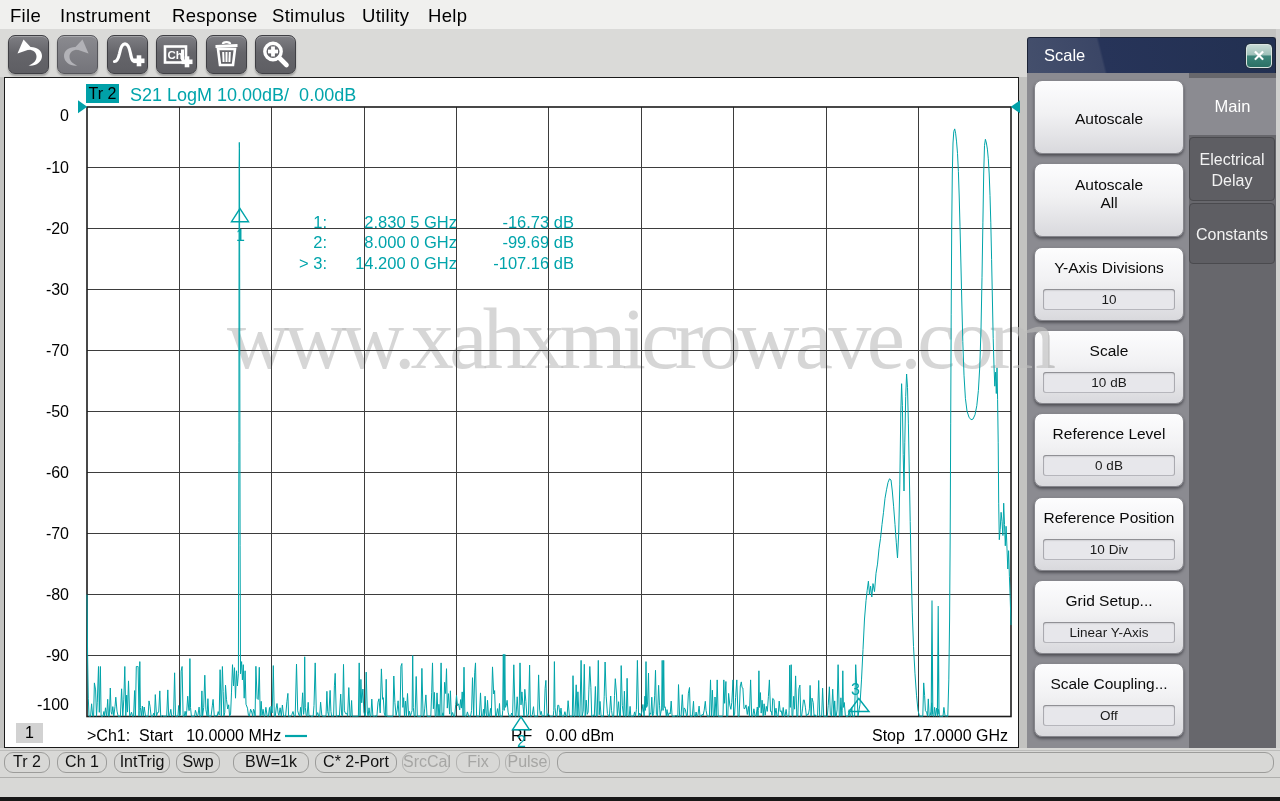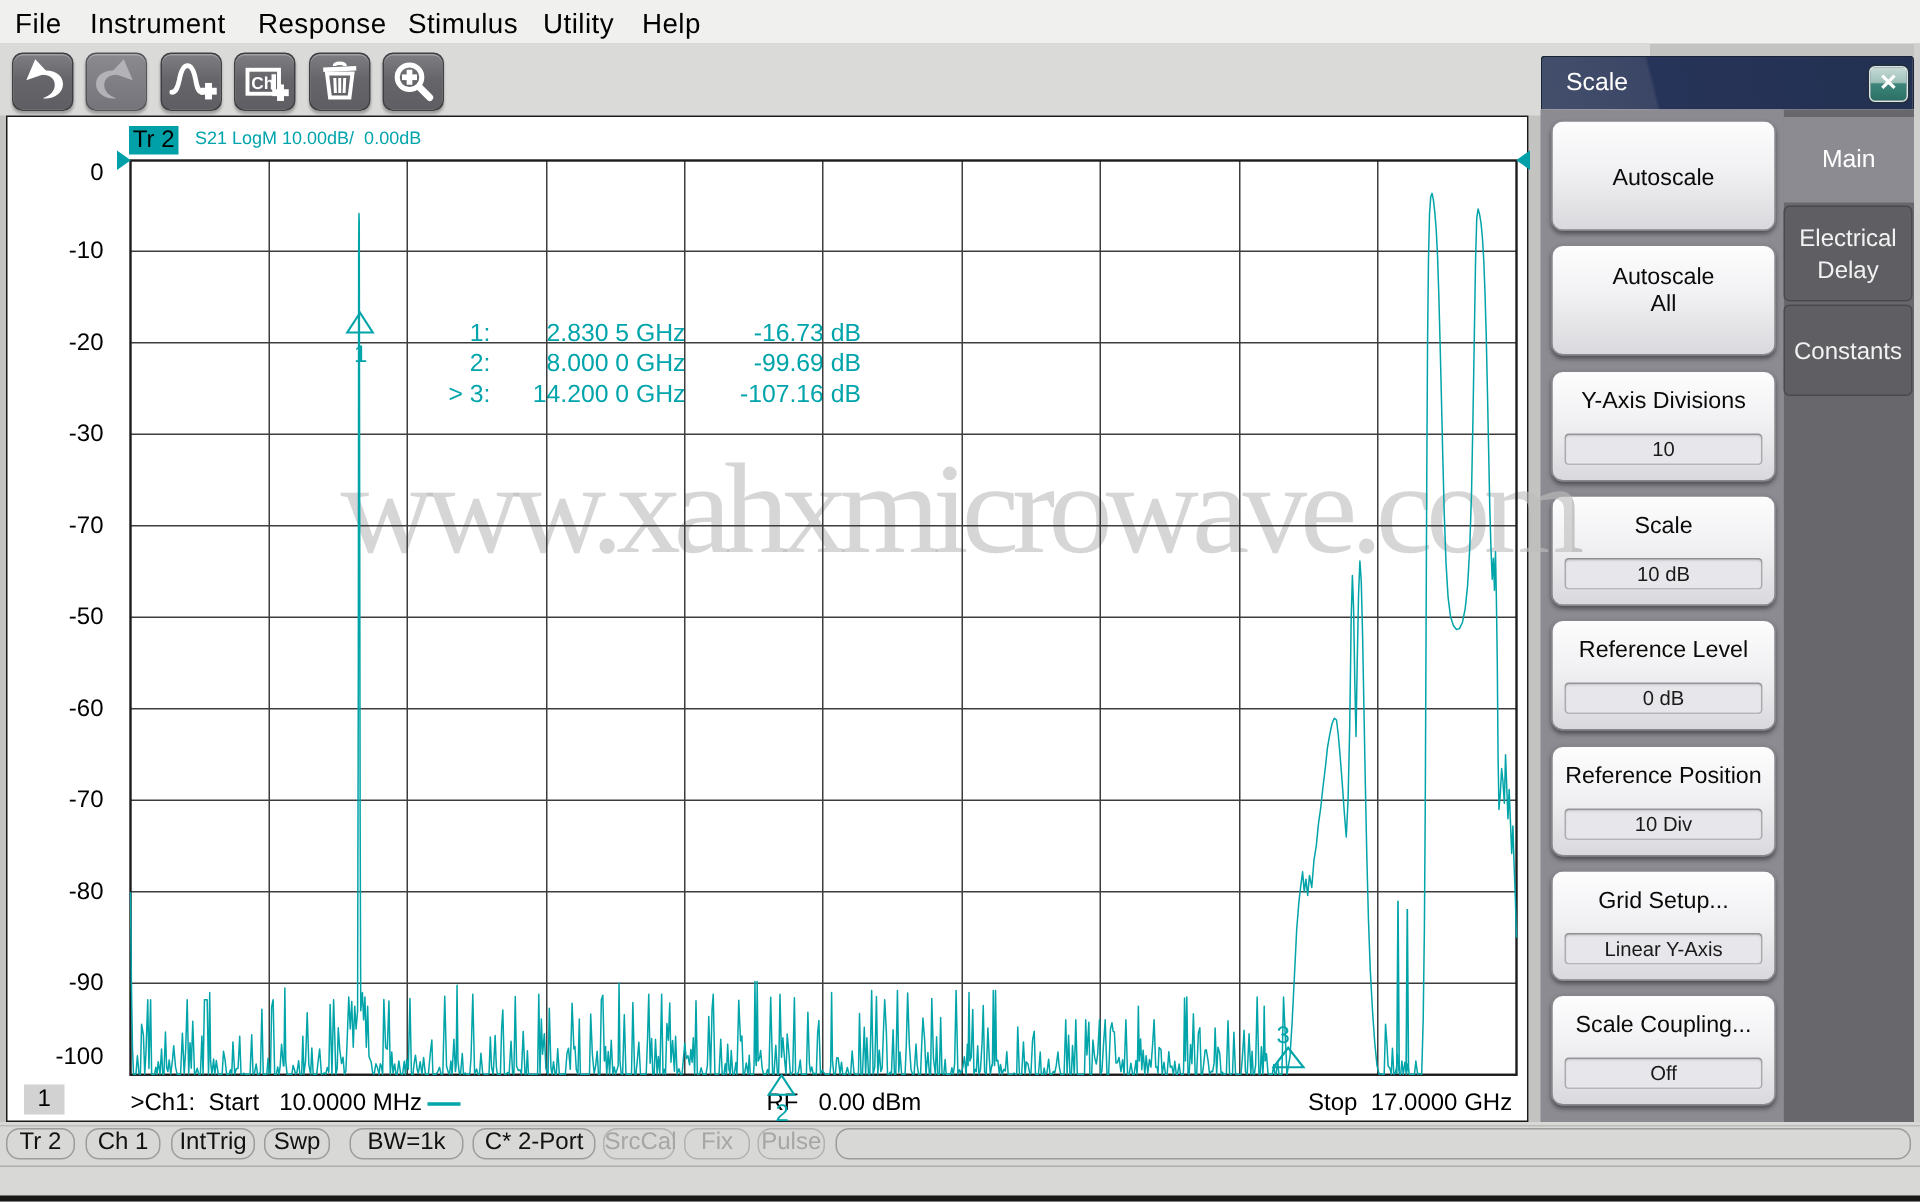--- a/index.html
+++ b/index.html
@@ -4,21 +4,21 @@
 body{width:1280px;height:801px;position:relative;overflow:hidden;font-family:"Liberation Sans",sans-serif;background:#c3c3c1;}
 .abs{position:absolute;}
 #menubar{left:0;top:0;width:1280px;height:29px;background:#f0f0ee;}
 #menubar span{position:absolute;top:4.5px;font-size:18.5px;letter-spacing:0.3px;color:#000;}
 #toolbar{left:0;top:29px;width:1100px;height:48px;background:#dadad8;}
 .tbtn{position:absolute;top:6px;width:39px;height:37px;border-radius:7px;border:1px solid #3f3f44;background:linear-gradient(#7e7e83,#65656a 45%,#5e5e63);box-shadow:0 2px 2px rgba(0,0,0,0.28), inset 0 1px 0 rgba(255,255,255,0.28);}
 .tbtn svg{position:absolute;left:0;top:0;}
 #win{left:4px;top:77px;width:1015px;height:671px;background:#fff;border:1.5px solid #1a1a1a;box-sizing:border-box;}
 .ylab{position:absolute;width:69px;text-align:right;font-size:16px;line-height:20px;color:#000;left:0;}
 #tr2box{left:86px;top:84px;width:33px;height:19px;background:#00a0a8;color:#000;font-size:16px;line-height:19px;text-align:center;}
-#trhdr{left:130px;top:85px;font-size:12px;color:#00a4ab;white-space:pre;}
+#trhdr{left:130px;top:85px;font-size:18px;color:#00a4ab;white-space:pre;}
 .mk{font-size:16.5px;color:#00a4ab;position:absolute;text-align:right;white-space:pre;line-height:20.3px;}
 .bot{position:absolute;top:727px;font-size:16px;color:#000;white-space:pre;}
 #ch1box{left:16px;top:723px;width:27px;height:20px;background:#d2d2d2;color:#000;font-size:16px;line-height:20px;text-align:center;}
 
 #ptitle{left:1027px;top:37px;width:249px;height:36px;background:linear-gradient(76deg,#444f6c 0%,#3b4666 30%,#273459 31%,#223051 100%);border:1px solid #1b2337;border-bottom:none;border-radius:3px 3px 0 0;box-sizing:border-box;}
 #ptitle .t{position:absolute;left:16px;top:8px;color:#fff;font-size:16.5px;}
 #pclose{position:absolute;left:218px;top:6px;width:24px;height:22px;border-radius:4px;border:1px solid #dce6e2;background:linear-gradient(#c6dad5 0%,#9fc1ba 45%,#3d857a 50%,#2b7065 100%);box-shadow:0 0 0 1px #22303f;color:#fff;font-size:15px;font-weight:bold;text-align:center;line-height:21px;}
 #pbody{left:1027px;top:73px;width:162px;height:675px;background:#8b8b91;}
 #ptabs{left:1189px;top:73px;width:87px;height:675px;background:#67676c;}
 #tabmain{position:absolute;left:0;top:5px;width:87px;height:57px;background:#8b8b91;color:#fff;font-size:16.5px;text-align:center;line-height:57px;}

